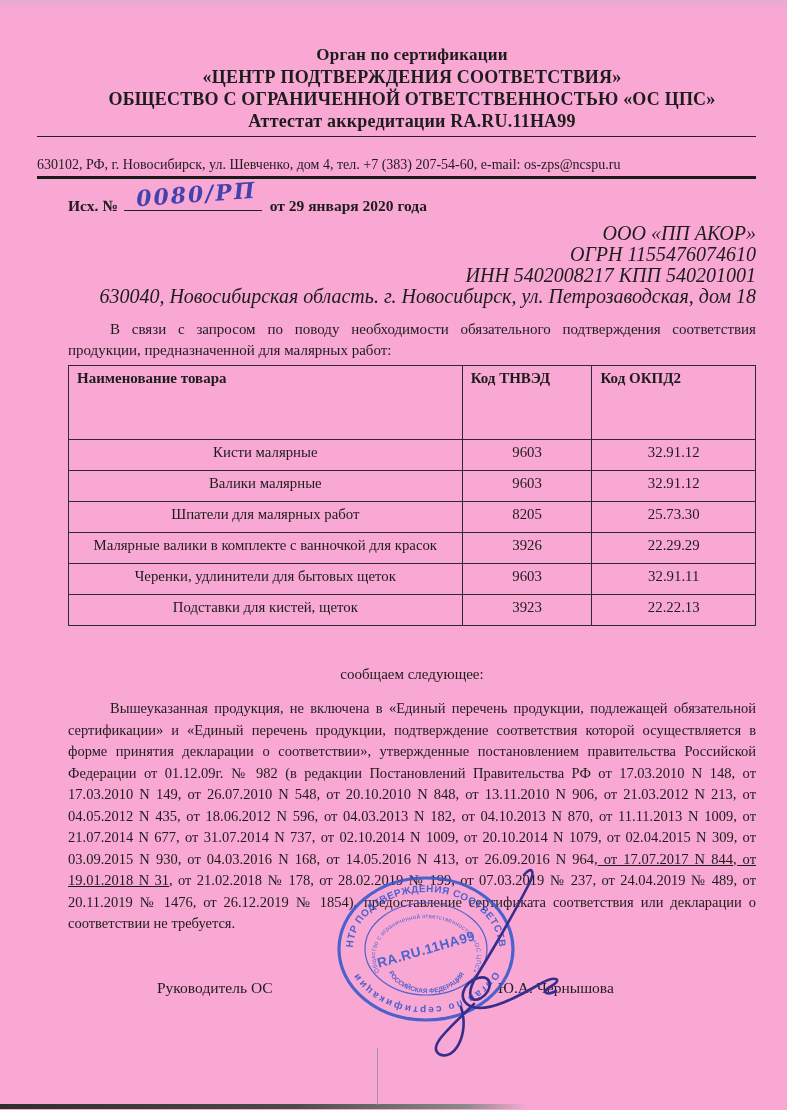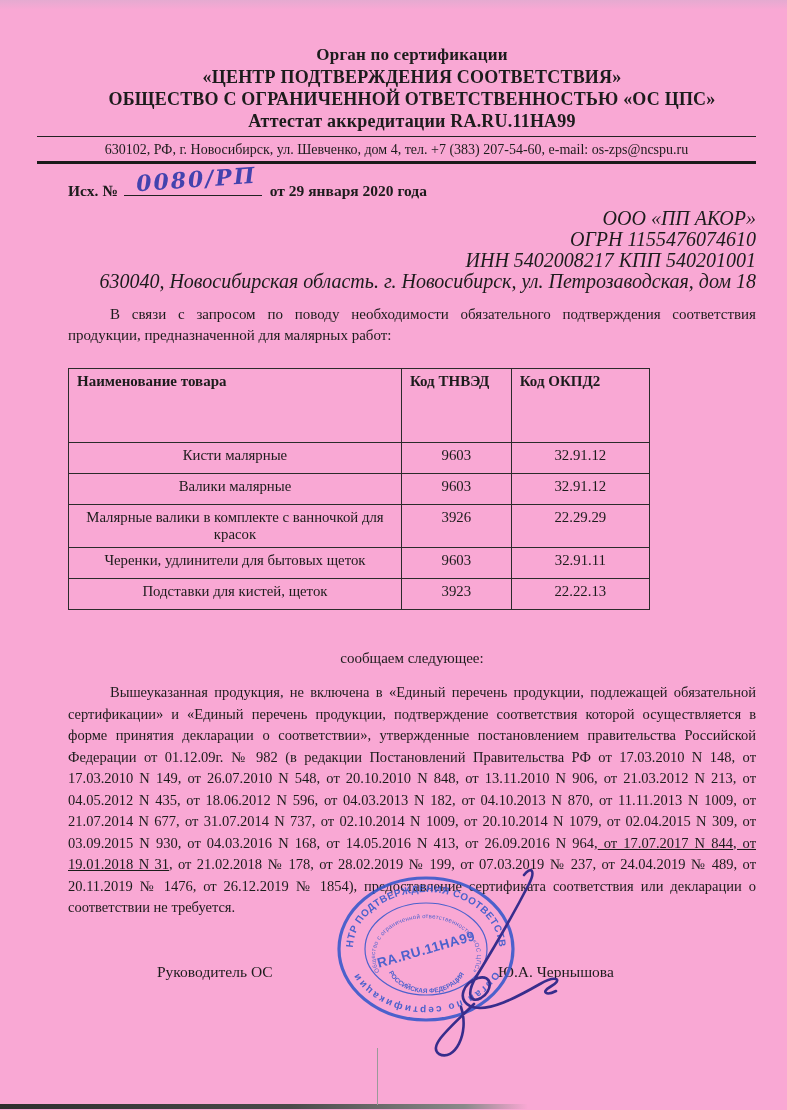--- a/index.html
+++ b/index.html
@@ -15,21 +15,21 @@
     pointer-events:none;
   }
   .content { position:absolute; left:68px; width:688px; top:44px; }
 
   
   .lh { text-align:center; font-weight:bold; font-size:18px; line-height:22px; letter-spacing:.2px; }
   .lh .l1 { font-size:17px; }
   .addr-bar {
     margin:4px 0 0 -31px; width:719px;
     border-top:1.5px solid #222; border-bottom:3px solid #1a1a1a;
-    text-align:center; font-size:14px; padding:5px 0 3px 0;
+    text-align:left; font-size:14px; padding:20px 0 3px 0;
   }
 
   
   .ref-line { margin-top:14px; font-size:15.5px; font-weight:bold; white-space:nowrap; }
   .ref-underline {
     display:inline-block; position:relative; width:138px; height:18px;
     border-bottom:1.6px solid #222; margin:0 8px 0 6px; vertical-align:baseline;
   }
   .handwritten {
     position:absolute; left:12px; top:-12px;
@@ -37,21 +37,21 @@
     font-size:22px; color:#4343ae; letter-spacing:2px;
     transform:rotate(-4deg); white-space:nowrap;
   }
 
   
   .recipient { margin-top:8px; text-align:right; font-style:italic; font-size:20px; line-height:21px; }
 
   .intro { margin-top:12px; text-align:justify; text-indent:42px; font-size:15px; line-height:21px; }
 
   
-  table.products { margin-top:22px; width:582px; border-collapse:collapse; font-size:14.8px; }
+  table.products { margin-top:4px; width:688px; border-collapse:collapse; font-size:14.8px; }
   table.products th, table.products td {
     border:1.6px solid #2b2b2b; vertical-align:top; text-align:left;
     padding:4px 8px; font-weight:normal;
   }
   table.products th { font-weight:bold; font-size:15px; height:74px; }
   table.products td { height:31px;text-align:center; }
   .col-name { width:57.3%; } .col-tnved { width:18.9%; } .col-okpd { width:23.8%; }
 
   .notice { margin-top:40px; text-align:center; font-size:15px; }
 
@@ -123,20 +123,25 @@
             <td>9603</td>
             <td>32.91.12</td>
           </tr>
 
           <tr>
             <td>Валики малярные</td>
             <td>9603</td>
             <td>32.91.12</td>
           </tr>
 
+          <tr>
+            <td>Шпатели для малярных работ</td>
+            <td>8205</td>
+            <td>25.73.30</td>
+          </tr>
 
 
           <tr>
             <td>Малярные валики в комплекте с ванночкой для красок</td>
             <td>3926</td>
             <td>22.29.29</td>
           </tr>
 
           <tr>
             <td>Черенки, удлинители для бытовых щеток</td>

